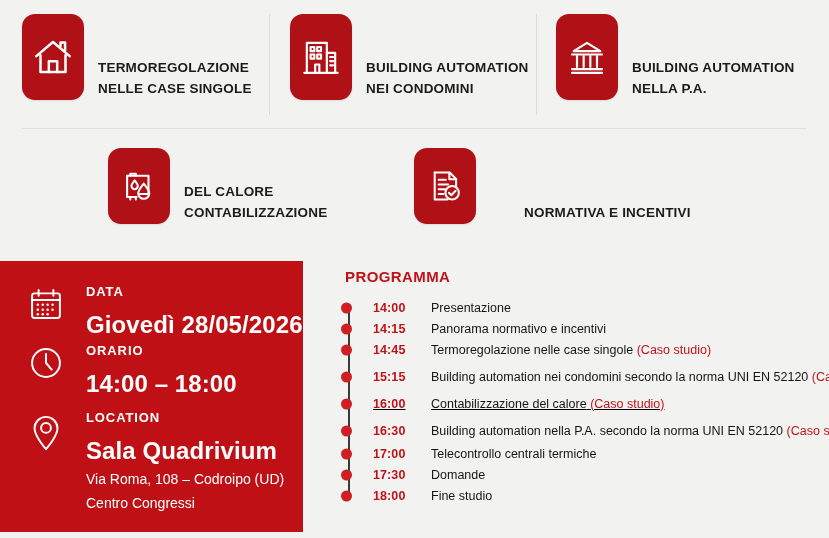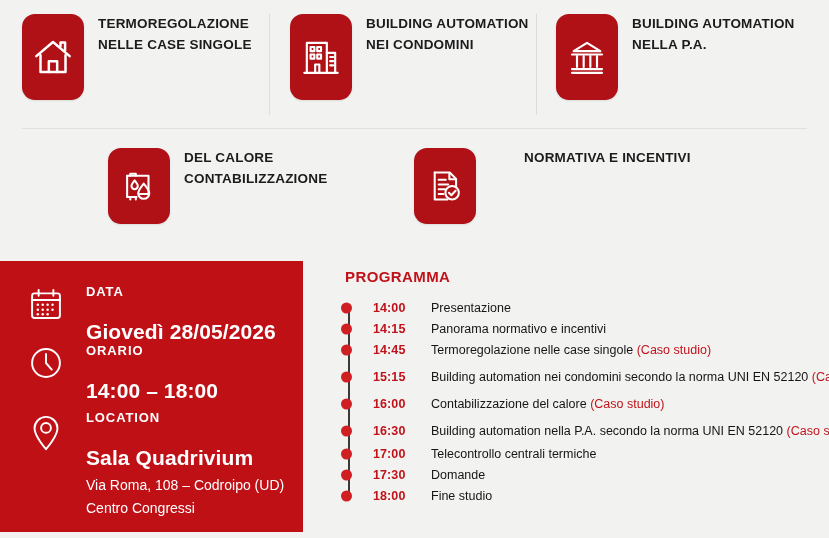--- a/index.html
+++ b/index.html
@@ -6,21 +6,21 @@
   body{
     width:829px;height:538px;overflow:hidden;
     background:#f2f2f1;
     font-family:"Liberation Sans", sans-serif;
     -webkit-font-smoothing:antialiased;
   }
   .page{position:relative;width:829px;height:538px;background:#f2f2f1;}
 
   
   .topics-row{position:absolute;left:0;top:0;width:829px;}
-  .topic{position:absolute;display:flex;align-items:flex-start;gap:14px;}
+  .topic{position:absolute;display:flex;align-items:flex-end;gap:14px;}
   .tile{
     background:#b01116;border-radius:13px;
     display:flex;align-items:center;justify-content:center;
     flex:0 0 auto;box-shadow:0 1px 2px rgba(0,0,0,.10);
   }
   .tile.big{width:62px;height:86px;}
   .tile.mid{width:62px;height:76px;}
   .topic-label{
     font-size:13.5px;font-weight:600;letter-spacing:.2px;
     color:#1b1b1b;line-height:1.55;text-transform:uppercase;
@@ -37,21 +37,21 @@
     background:#bf1016;
   }
   .info-row{position:absolute;display:flex;gap:18px;align-items:flex-start;}
   .info-ico{flex:0 0 auto;width:44px;display:flex;justify-content:center;padding-top:2px;}
   .info-txt{color:#fff;}
   .info-key{
     font-size:13px;font-weight:600;letter-spacing:.9px;
     text-transform:uppercase;line-height:1.25;
   }
   .info-val{
-    font-size:21px;font-weight:700;line-height:1.3;margin-top:18px;
+    font-size:24px;font-weight:700;line-height:1.3;margin-top:9px;
     letter-spacing:.1px;
   }
   .info-sub{font-size:14px;font-weight:400;line-height:1.45;margin-top:3px;}
 
   
   .prog{position:absolute;left:345px;top:268px;width:480px;}
   .prog-title{
     color:#c1121a;font-size:15px;font-weight:700;letter-spacing:.4px;
     text-transform:uppercase;margin:0 0 10px 0;
   }
@@ -242,21 +242,21 @@
         <div class="tl-item" style="height: 21px; margin-top: 0px;">
           <span class="tl-dot"></span>
           <span class="tl-time">14:45</span>
           <span class="tl-text"><span>Termoregolazione nelle case singole</span> <span class="caso">(Caso studio)</span></span>
         </div>
         <div class="tl-item" style="height: 21px; margin-top: 6px;">
           <span class="tl-dot"></span>
           <span class="tl-time">15:15</span>
           <span class="tl-text"><span>Building automation nei condomini secondo la norma UNI EN 52120</span> <span class="caso">(Caso studio)</span></span>
         </div>
-        <div class="tl-item" style="height: 21px; margin-top: 6px;">
+        <div class="tl-item" style="height: 21px; margin-top: 6px; text-decoration: underline;">
           <span class="tl-dot"></span>
           <span class="tl-time">16:00</span>
           <span class="tl-text"><span>Contabilizzazione del calore</span> <span class="caso">(Caso studio)</span></span>
         </div>
         <div class="tl-item" style="height: 21px; margin-top: 6px;">
           <span class="tl-dot"></span>
           <span class="tl-time">16:30</span>
           <span class="tl-text"><span>Building automation nella P.A. secondo la norma UNI EN 52120</span> <span class="caso">(Caso studio)</span></span>
         </div>
         <div class="tl-item" style="height: 21px; margin-top: 2px;">

